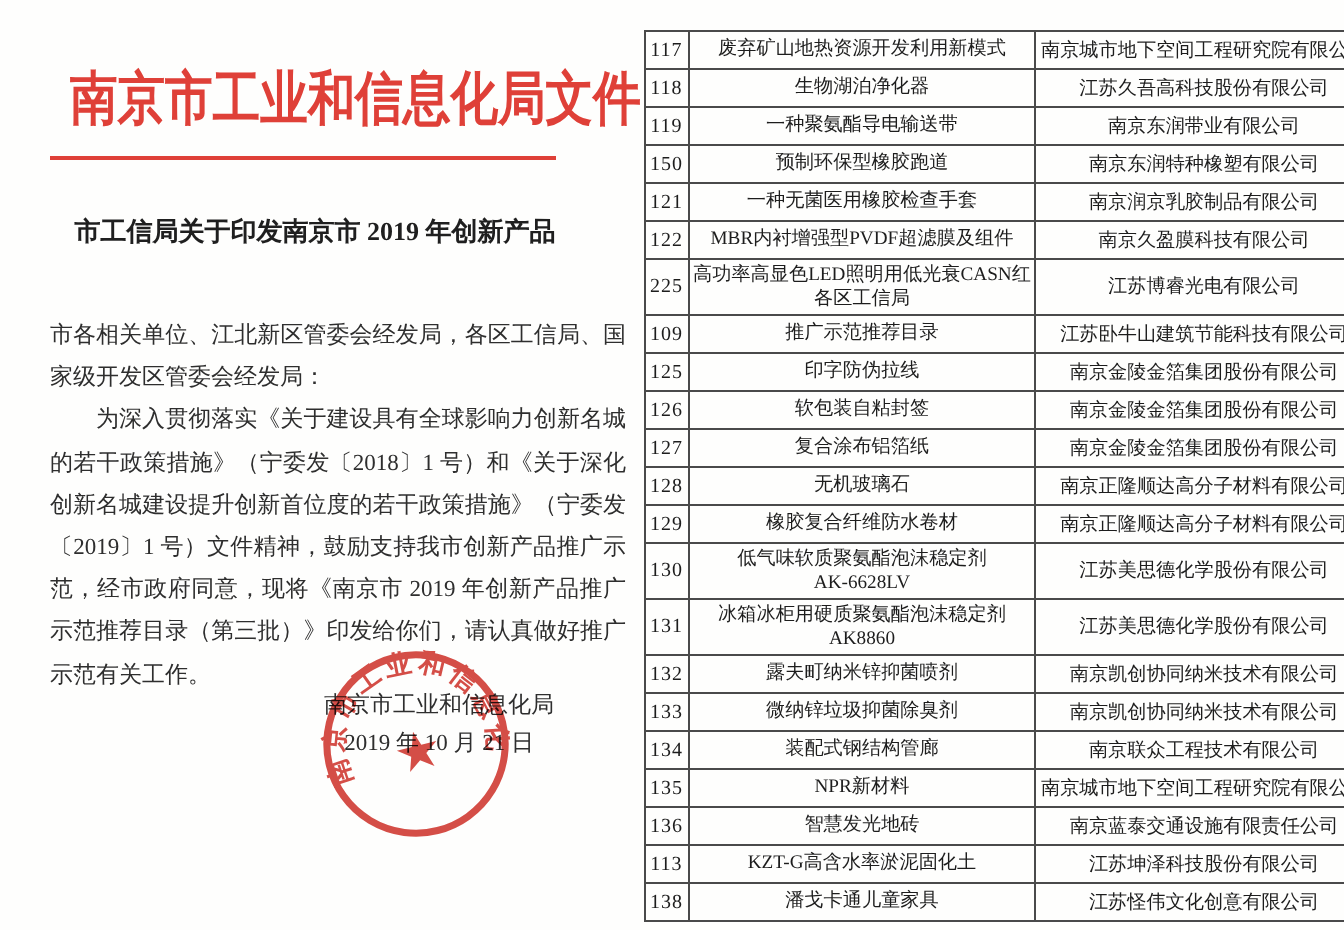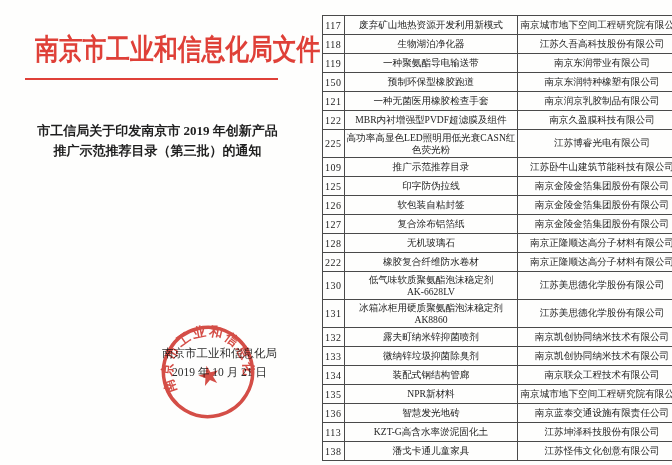--- a/index.html
+++ b/index.html
@@ -10,21 +10,21 @@
   }
   
   .doc{position:absolute;left:0;top:0;width:336px;height:465px}
   .doc-header{
     position:absolute;left:8px;top:30px;width:300px;
     text-align:center;font-size:29px;font-weight:bold;color:#df4038;
     white-space:nowrap;transform:scaleX(.82);transform-origin:50% 50%;
   }
   .red-line{position:absolute;left:25px;top:78px;width:253px;height:2px;background:#df4038}
   .doc-title{
-    position:absolute;left:20px;top:121px;width:275px;text-align:center;
+    position:absolute;left:20px;top:106px;width:275px;text-align:center;
     font-weight:bold;font-size:13px;line-height:20px;color:#1f1f1f;
   }
   .doc-title div{margin:0}
   .doc-body{
     position:absolute;left:25px;top:158px;width:288px;
     font-size:11.5px;line-height:21.2px;color:#2e2e2e;text-align:justify;
     text-justify:inter-ideograph;
   }
   .doc-body p{margin:0}
   .doc-body p.indent{text-indent:2em}
@@ -53,23 +53,26 @@
 <body>
 
 <div class="doc">
 
   <div class="doc-header">南京市工业和信息化局文件</div>
 
   <div class="red-line"></div>
 
   <div class="doc-title">
     <div>市工信局关于印发南京市 2019 年创新产品</div>
-    <div>推广示范推荐目录（第三批）的通知</div>
   </div>
 
+  <div class="doc-body">
+    <p>市各相关单位、江北新区管委会经发局，各区工信局、国家级开发区管委会经发局：</p>
+    <p class="indent">为深入贯彻落实《关于建设具有全球影响力创新名城的若干政策措施》（宁委发〔2018〕1 号）和《关于深化创新名城建设提升创新首位度的若干政策措施》（宁委发〔2019〕1 号）文件精神，鼓励支持我市创新产品推广示范，经市政府同意，现将《南京市 2019 年创新产品推广示范推荐目录（第三批）》印发给你们，请认真做好推广示范有关工作。</p>
+  </div>
 
   <div class="signature">
     <div>南京市工业和信息化局</div>
     <div>2019 年 10 月 21 日</div>
   </div>
 
   <svg class="seal" viewBox="0 0 100 100">
     <circle cx="50" cy="50" r="45.5" fill="none" stroke="#d0352d" stroke-width="3.6"></circle>
     <defs>
       <path id="sealArc" d="M 15.2,62.7 A 37,37 0 1 1 84.8,62.7" fill="none"></path>
@@ -115,21 +118,21 @@
     <td class="company">南京润京乳胶制品有限公司</td>
   </tr>
         <tr>
     <td class="no">122</td>
     <td class="product">MBR内衬增强型PVDF超滤膜及组件</td>
     <td class="company">南京久盈膜科技有限公司</td>
   </tr>
         <tr class="tall">
     <td class="no">225</td>
     <td class="product">高功率高显色LED照明用低光衰CASN红
-色荧光粉</td>
+各区工信局</td>
     <td class="company">江苏博睿光电有限公司</td>
   </tr>
         <tr>
     <td class="no">109</td>
     <td class="product">推广示范推荐目录</td>
     <td class="company">江苏卧牛山建筑节能科技有限公司</td>
   </tr>
         <tr>
     <td class="no">125</td>
     <td class="product">印字防伪拉线</td>
@@ -144,21 +147,21 @@
     <td class="no">127</td>
     <td class="product">复合涂布铝箔纸</td>
     <td class="company">南京金陵金箔集团股份有限公司</td>
   </tr>
         <tr>
     <td class="no">128</td>
     <td class="product">无机玻璃石</td>
     <td class="company">南京正隆顺达高分子材料有限公司</td>
   </tr>
         <tr>
-    <td class="no">222</td>
+    <td class="no">129</td>
     <td class="product">橡胶复合纤维防水卷材</td>
     <td class="company">南京正隆顺达高分子材料有限公司</td>
   </tr>
         <tr class="tall">
     <td class="no">130</td>
     <td class="product">低气味软质聚氨酯泡沫稳定剂
 AK-6628LV</td>
     <td class="company">江苏美思德化学股份有限公司</td>
   </tr>
         <tr class="tall">

